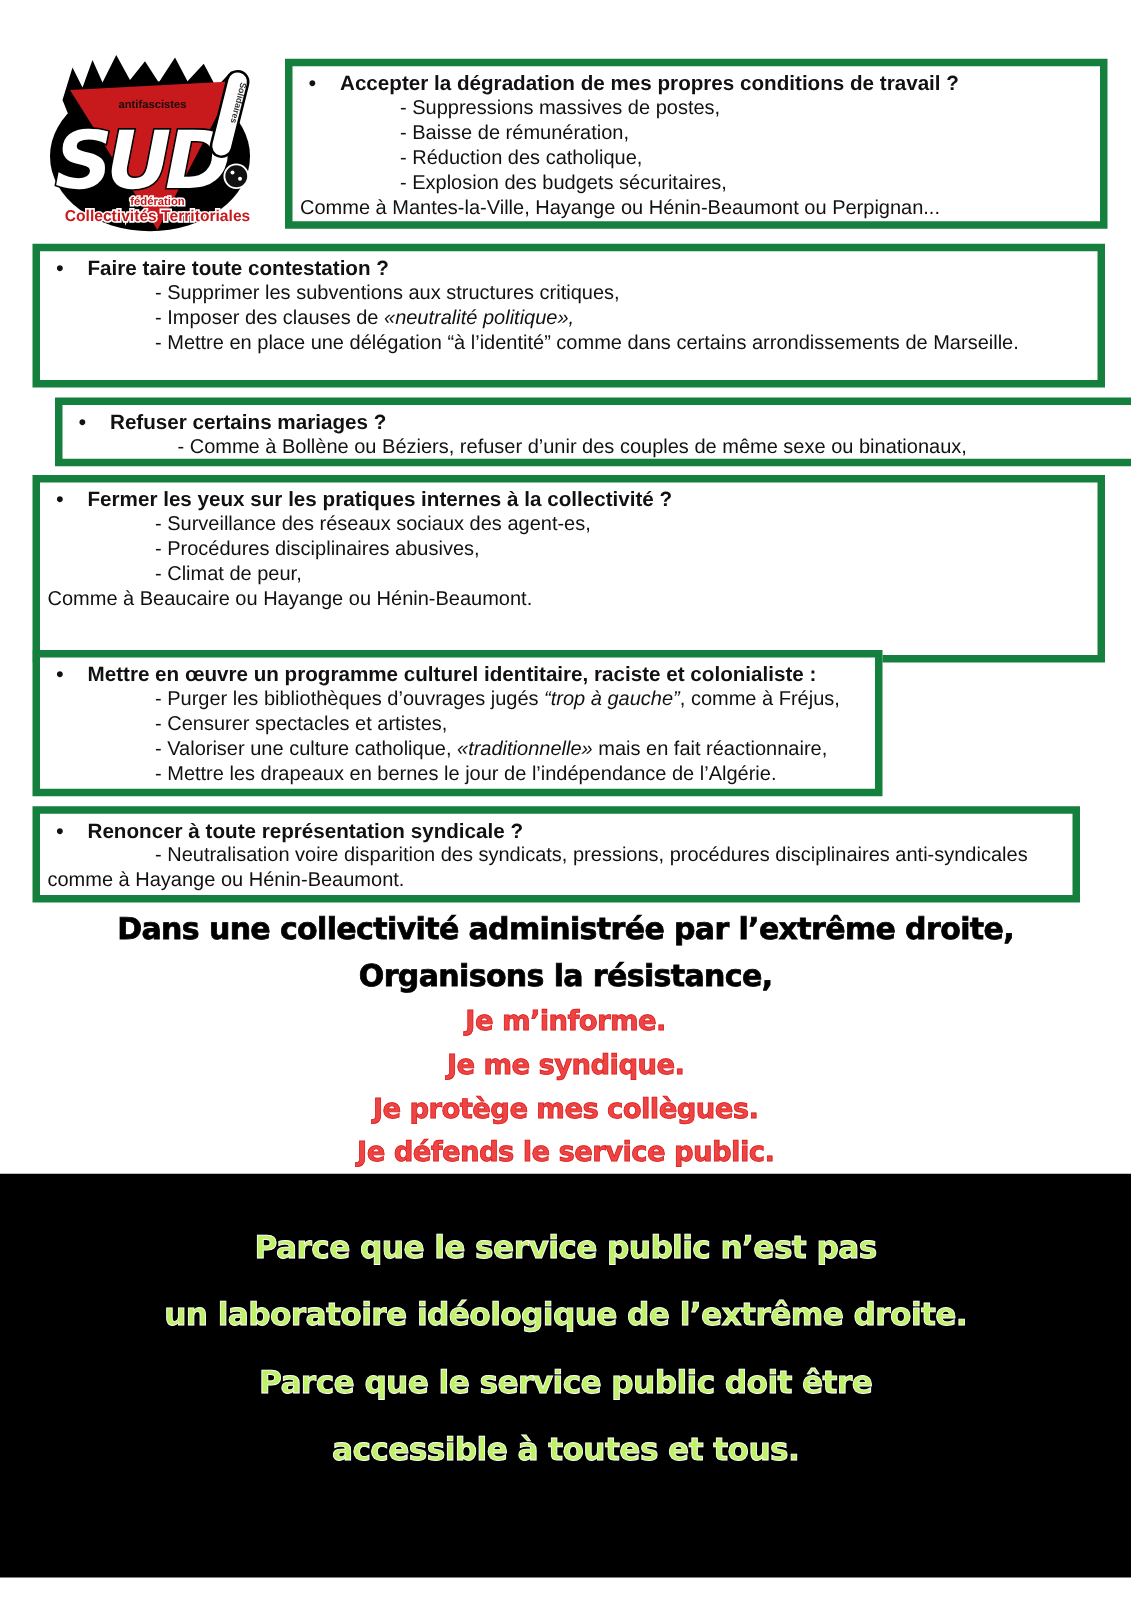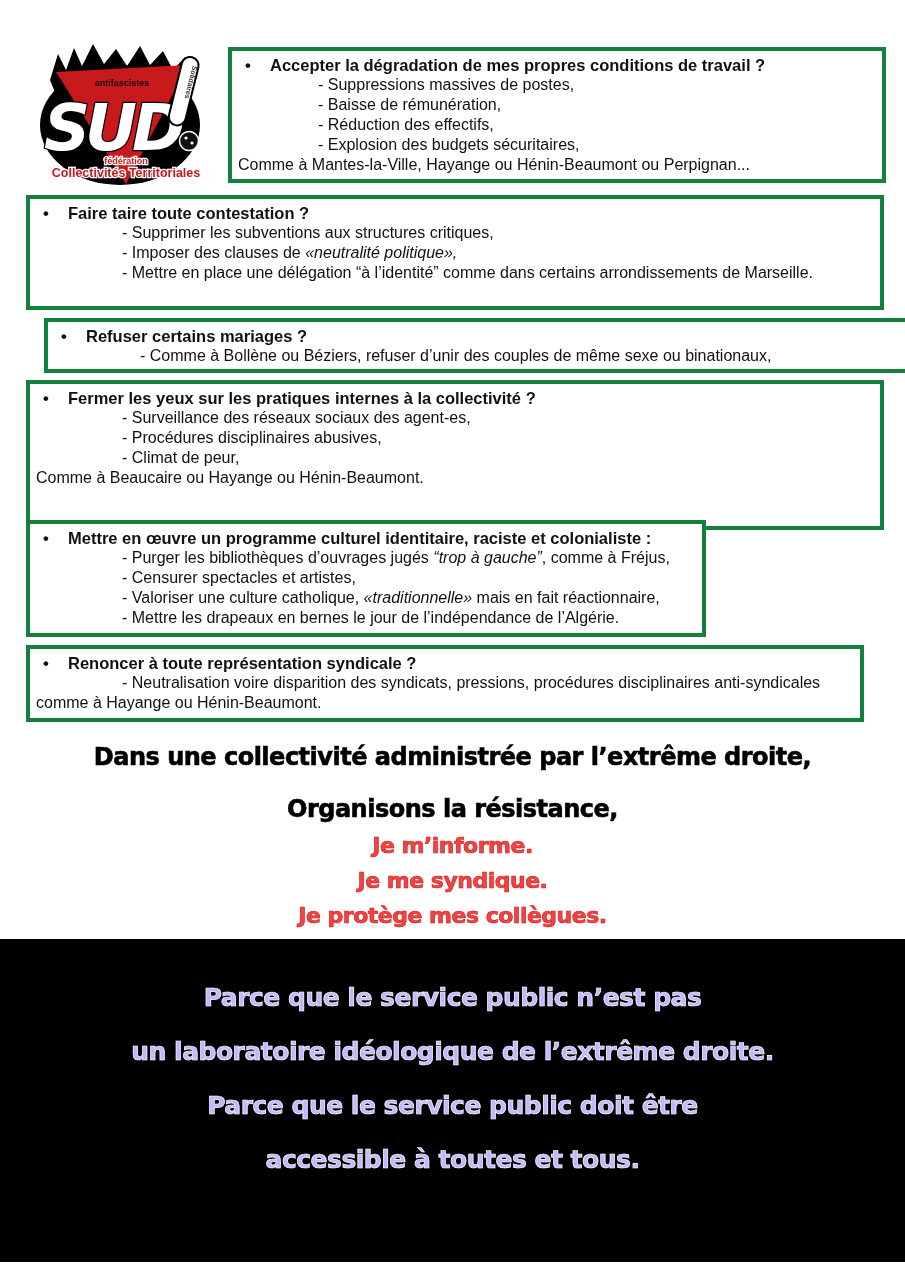--- a/index.html
+++ b/index.html
@@ -4,51 +4,51 @@
 <style>
   * { margin:0; padding:0; box-sizing:border-box; }
   html,body { background:#e8e8e8; }
   .page {
     position:relative; width:905px; height:1280px; margin:0 auto;
     background:#ffffff; overflow:hidden;
     font-family:"Liberation Sans", sans-serif; color:#111;
   }
   
   .listbox {
-    position:absolute; border:4px solid #15803d; background:#fff;
+    position:absolute; border:6px solid #15803d; background:#fff;
     font-size:16px; line-height:20px; padding:4px 8px 2px 0;
     overflow:hidden;
   }
   .head { font-weight:bold; font-size:16.5px; }
   .bullet { display:inline-block; width:38px; padding-left:13px; text-align:left; }
   .item { text-indent:86px; padding-left:6px; }
   .b1 .item { text-indent:80px; }
   .footer-line { text-indent:0; padding-left:6px; }
   .item i, .item em { font-style:italic; }
   
   .slogan {
     position:absolute; top:724px; left:0; width:905px; text-align:center;
     font-family:"DejaVu Sans", sans-serif; font-weight:bold;
   }
   .slogan-black {
     font-size:24px; line-height:38px; color:#000;
-    letter-spacing:-0.5px;margin-top:14px; -webkit-text-stroke:0.6px #000;
+    letter-spacing:-0.5px; -webkit-text-stroke:0.6px #000;
   }
   .slogan-red {
     font-size:22px; line-height:35px; color:#ef4444;
     letter-spacing:-0.5px; -webkit-text-stroke:0.6px #d51414;
   }
   
   .banner {
     position:absolute; top:939px; left:0; width:905px; height:323px;
     background:#000; text-align:center; padding-top:32px;
     font-family:"DejaVu Sans", sans-serif; font-weight:bold;
   }
   .banner-line {
-    font-size:25px; line-height:54px; color:#c4b5fd;
+    font-size:25px; line-height:54px; color:#bef264;
     letter-spacing:-0.5px; -webkit-text-stroke:0.7px #fff;
   }
   
   .logo { position:absolute; left:36px; top:40px; width:172px; height:148px; }
 </style>
 </head>
 <body>
 
 <div class="page">
 
@@ -72,21 +72,21 @@
     <circle cx="156" cy="103" r="1.6" fill="#fff"></circle>
 
     <text x="90" y="124" text-anchor="middle" font-family="Liberation Sans, sans-serif" font-size="9" font-weight="bold" fill="#c8191c" stroke="#fff" stroke-width="2.4" paint-order="stroke">fédération</text>
     <text x="90" y="137" text-anchor="middle" font-family="Liberation Sans, sans-serif" font-size="12.5" font-weight="bold" fill="#c8191c" stroke="#fff" stroke-width="2.6" paint-order="stroke">Collectivités Territoriales</text>
   </svg>
 
   <div class="listbox b1" style="left:228px; top:47px; width:658px; height:136px;">
     <div class="head"><span class="bullet">•</span><span>Accepter la dégradation de mes propres conditions de travail ?</span></div>
     <div class="item">- Suppressions massives de postes,</div>
     <div class="item">- Baisse de rémunération,</div>
-    <div class="item">- Réduction des effectifs,</div>
+    <div class="item">- Réduction des catholique,</div>
     <div class="item">- Explosion des budgets sécuritaires,</div>
     <div class="footer-line">Comme à Mantes-la-Ville, Hayange ou Hénin-Beaumont ou Perpignan...</div>
   </div>
 
   <div class="listbox" style="left:26px; top:195px; width:858px; height:115px;">
     <div class="head"><span class="bullet">•</span><span>Faire taire toute contestation ?</span></div>
     <div class="item">- Supprimer les subventions aux structures critiques,</div>
     <div class="item"><span>- Imposer des clauses de </span><i>«neutralité politique»,</i></div>
     <div class="item">- Mettre en place une délégation “à l’identité” comme dans certains arrondissements de Marseille.</div>
   </div>

